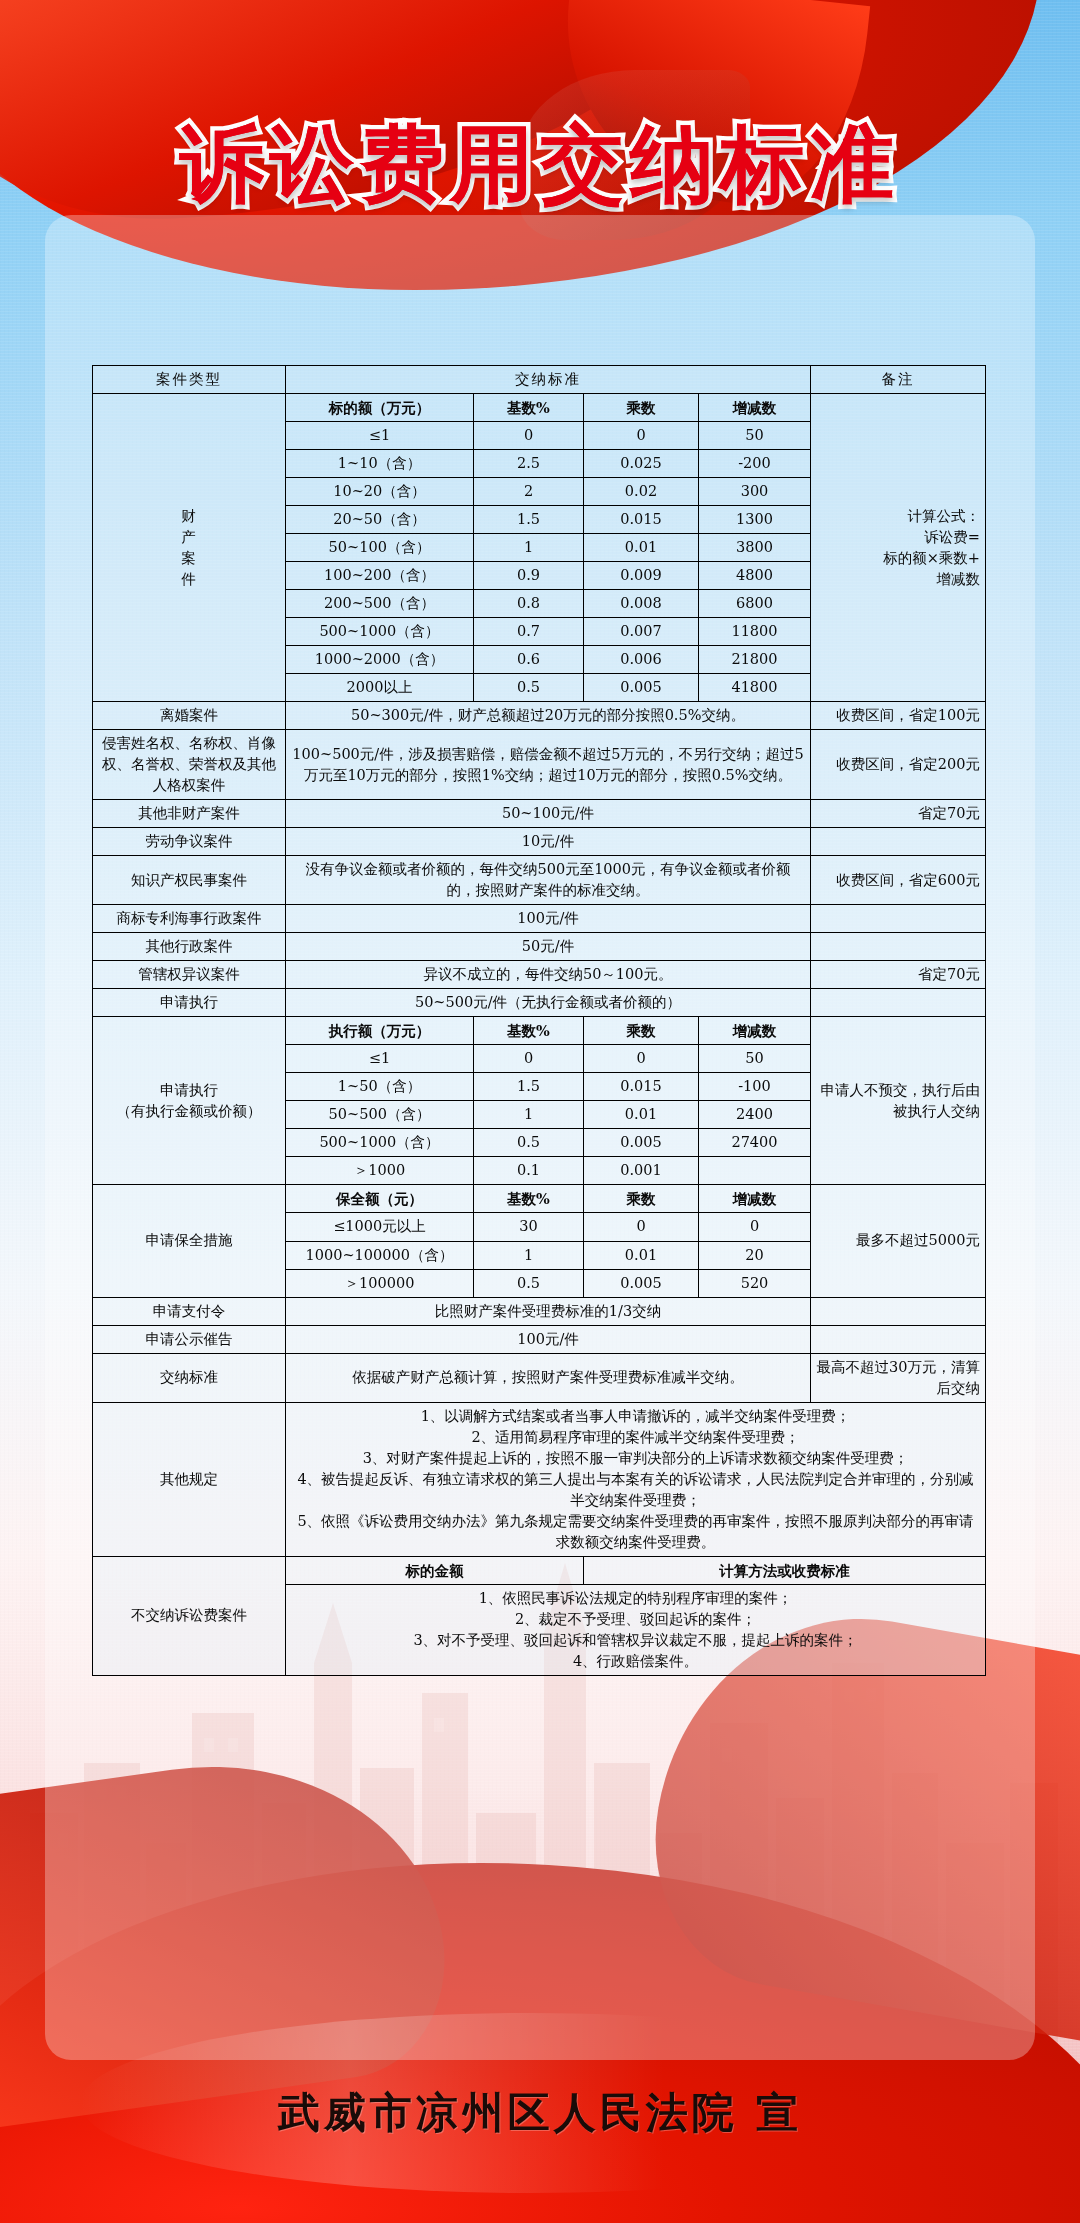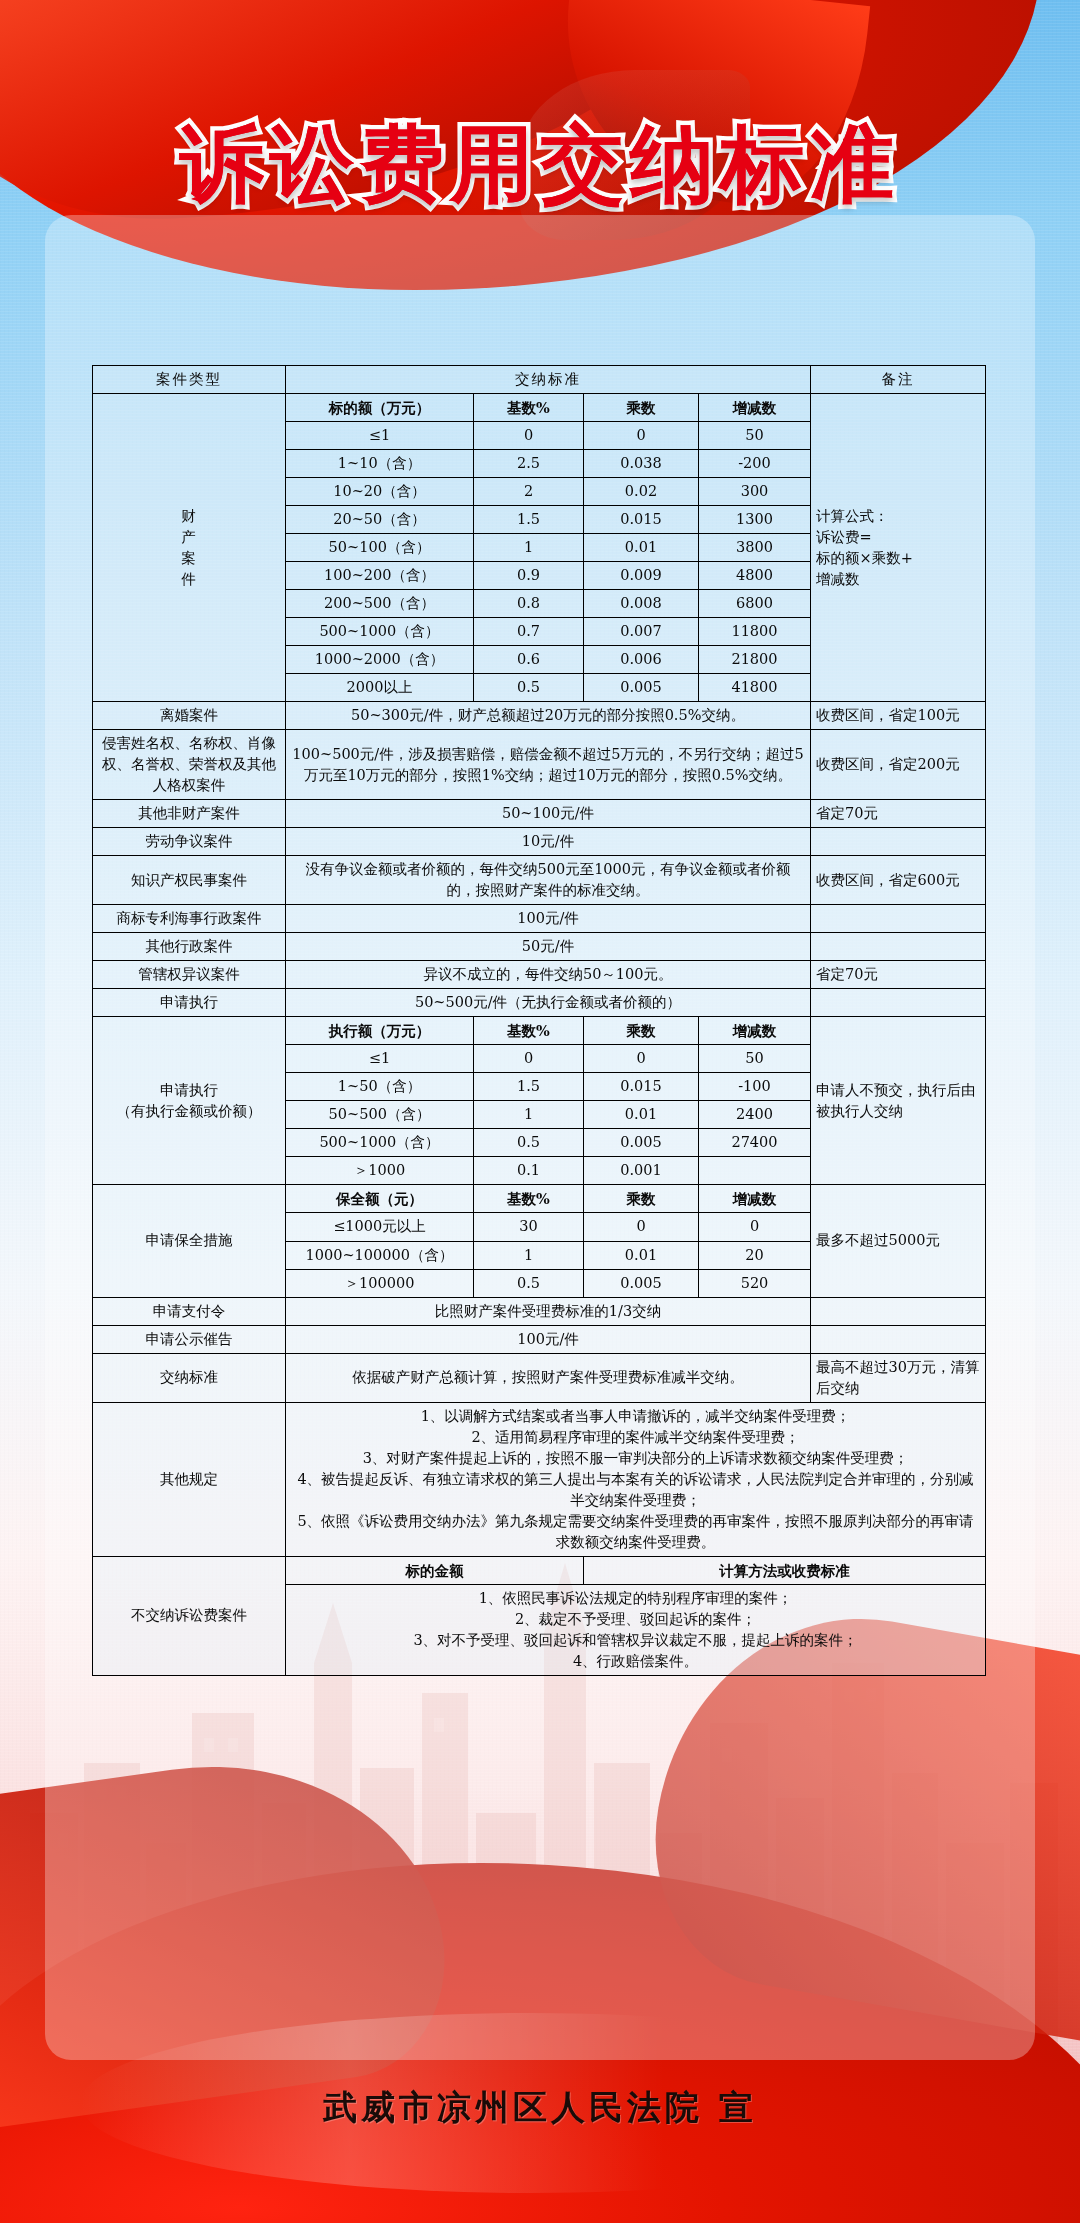--- a/index.html
+++ b/index.html
@@ -107,30 +107,30 @@
   }
   .hd{font-size:21px;font-weight:normal;text-align:center;letter-spacing:2px;padding:5px 4px;}
   .sub{font-size:15px;text-align:center;font-weight:bold;}
   .c{text-align:center;}
   .num{text-align:center;font-size:15px;}
   .vert{
     text-align:center;font-size:18px;letter-spacing:1px;line-height:2.4;
   }
   .thick-top{border-top-width:2.6px;}
   .thick-bot{border-bottom-width:2.6px;}
-  .note{font-size:15px;text-align:left;line-height:1.7;}
+  .note{font-size:15px;text-align:right;line-height:1.7;}
   .body-l{font-size:15.5px;text-align:center;line-height:1.75;padding:6px 8px;}
   .name{font-size:16px;text-align:center;line-height:1.6;}
   .listcell{font-size:15.5px;text-align:center;line-height:1.95;padding:10px 10px;}
   .bigtxt{font-size:17px;}
   
   .footer{
     position:absolute;left:0;top:2085px;width:1080px;text-align:center;
     font-family:"DejaVu Sans","Liberation Sans",sans-serif;
-    font-size:34px;font-weight:bold;color:#1a0b08;letter-spacing:4px;
+    font-size:42px;font-weight:bold;color:#1a0b08;letter-spacing:4px;
     text-shadow:1px 1px 0 rgba(255,255,255,.25);
     z-index:9;
   }
 </style>
 </head>
 <body>
 
 <div class="bg-sky"></div>
 <div class="bg-noise"></div>
 
@@ -212,21 +212,21 @@
         </tr>
         <tr>
           <td class="c">≤1</td>
           <td class="num">0</td>
           <td class="num">0</td>
           <td class="num">50</td>
         </tr>
         <tr>
           <td class="c">1~10（含）</td>
           <td class="num">2.5</td>
-          <td class="num">0.038</td>
+          <td class="num">0.025</td>
           <td class="num">-200</td>
         </tr>
         <tr>
           <td class="c">10~20（含）</td>
           <td class="num">2</td>
           <td class="num">0.02</td>
           <td class="num">300</td>
         </tr>
         <tr>
           <td class="c">20~50（含）</td>

